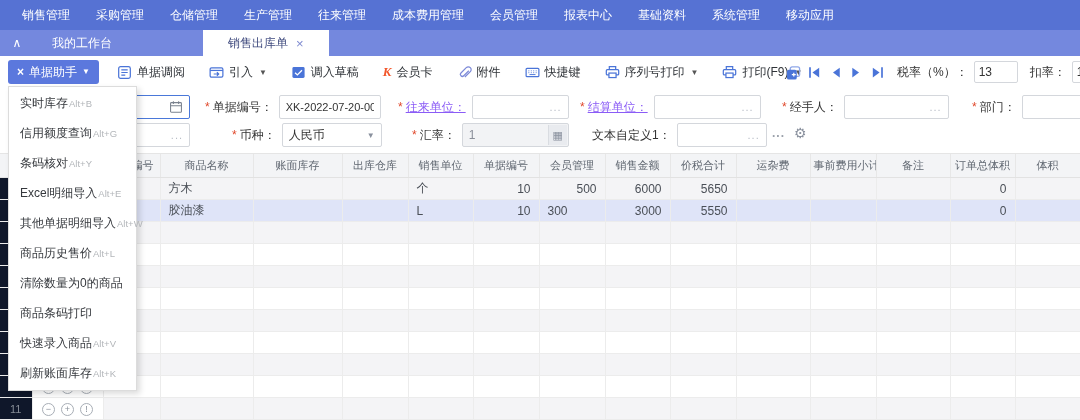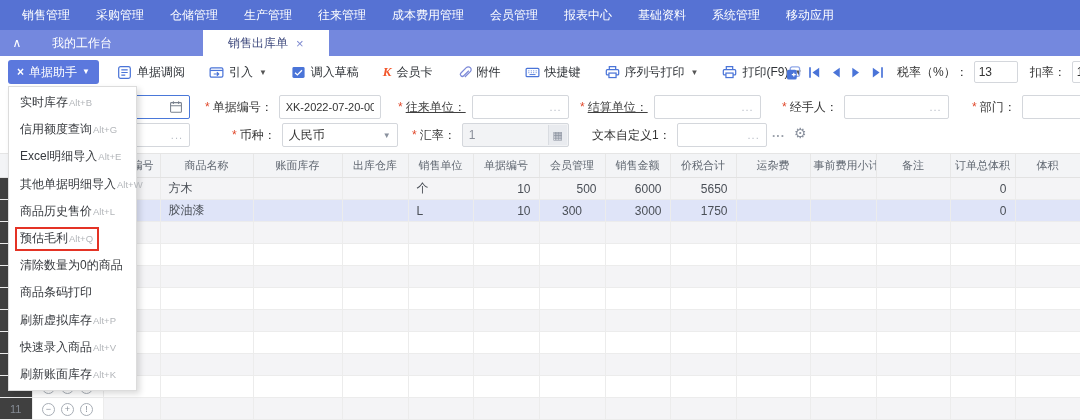--- a/index.html
+++ b/index.html
@@ -36,21 +36,21 @@
   .tb-lab{color:#333;white-space:nowrap;margin-left:6px;}
   .mini-input{width:34px;height:20px;border:1px solid #d4d7dc;border-radius:2px;font-size:12px;color:#333;
               padding:0 4px;display:flex;align-items:center;background:#fff;}
 
   
   .formarea{position:absolute;top:88px;left:0;width:1080px;height:65px;background:#fff;}
   .fg{position:absolute;display:flex;align-items:center;height:26px;}
   .row1{top:6px;} .row2{top:34px;}
   .star{color:#e0492c;margin-right:3px;}
   .flab{color:#333;white-space:nowrap;margin-right:6px;}
-  .flab.link{color:#404040;text-decoration:underline;cursor:pointer;}
+  .flab.link{color:#8b5cf6;text-decoration:underline;cursor:pointer;}
   .ipt{height:24px;border:1px solid #d4d7dc;border-radius:2px;background:#fff;display:flex;align-items:center;
        padding:0 6px;font-size:12px;color:#333;box-sizing:border-box;cursor:text;}
   .ipt .val{flex:1;white-space:nowrap;overflow:hidden;}
   .ipt .dots{color:#b9bec7;font-size:11px;letter-spacing:1px;}
   .ipt.focus{border-color:#4a78d9;}
   .ipt.gray{background:#f2f3f5;color:#8a8f99;position:relative;padding-right:24px;}
   .grid-ic{position:absolute;right:1px;top:1px;bottom:1px;width:18px;background:#e9ebef;display:flex;
            align-items:center;justify-content:center;color:#8a919e;font-size:11px;border-left:1px solid #d9dce1;}
   .sel-arr{color:#8a919e;font-size:8px;}
   .cal{color:#7a828e;display:inline-flex;}
@@ -59,21 +59,21 @@
 
   
   .gridwrap{position:absolute;top:153px;left:0;width:1080px;height:267px;overflow:hidden;border-top:1px solid #e5e5e5;}
   table{border-collapse:collapse;table-layout:fixed;width:1080px;}
   th{height:23px;background:#f3f4f6;border-bottom:1px solid #e2e2e2;border-right:1px solid #e7e7e7;
      font-weight:normal;font-size:11px;color:#5f6670;padding:0 3px;white-space:nowrap;overflow:hidden;text-align:center;}
   td{height:21px;border-bottom:1px solid #ececec;border-right:1px solid #ececec;font-size:12px;color:#4a4f57;
      padding:0 8px;white-space:nowrap;overflow:hidden;background:#fff;}
   tr.alt td{background:#f4f4f6;}
   tr.selected td{background:#dfe4f8;}
-  tr td.c-num{color:#858b94;font-size:11px;text-align:center;padding:0;background:#404040;}
+  tr td.c-num{color:#858b94;font-size:11px;text-align:center;padding:0;background:#0f172a;}
   tr td.c-icons{padding:0;text-align:center;background:#fff;}
   .ric{display:inline-flex;align-items:center;justify-content:center;width:13px;height:13px;
        border:1px solid #a8aeb6;border-radius:50%;color:#8a919b;font-size:9px;line-height:1;margin:0 3px;
        vertical-align:middle;cursor:pointer;box-sizing:border-box;}
 
   
   .menu{position:absolute;left:8px;top:86px;width:129px;height:305px;background:#fff;border:1px solid #dcdcdc;
         box-shadow:3px 3px 6px rgba(0,0,0,0.14);z-index:50;display:flex;flex-direction:column;
         padding:2px 0;box-sizing:border-box;}
   .mi{flex:1;display:flex;align-items:center;padding-left:11px;cursor:pointer;}
@@ -287,21 +287,21 @@
 
     <div class="fg row2" style="left:35px">
       <div class="ipt" style="width:155px">
         <span class="val"></span>
           <span class="dots">...</span>
       </div>
     </div>
     <div class="fg row2" style="left:232px">
       <span class="star">*</span>
       <span class="flab">币种：</span>
-      <div class="ipt" style="width:116px">
+      <div class="ipt" style="width:100px">
         <span class="val">人民币</span>
           <span class="sel-arr">▼</span>
       </div>
     </div>
     <div class="fg row2" style="left:412px">
       <span class="star">*</span>
       <span class="flab">汇率：</span>
       <div class="ipt gray" style="width:107px">
         <span class="val">1</span>
         <span class="grid-ic">▦</span>
@@ -379,23 +379,23 @@
           </tr>
           <tr class="selected">
             <td class="c-num">2</td>
             <td class="c-icons"><span class="ric">−</span><span class="ric">+</span><span class="ric">!</span></td>
             <td style="text-align: center;"></td>
             <td style="text-align: left;">胶油漆</td>
             <td style="text-align: right;"></td>
             <td style="text-align: left;"></td>
             <td style="text-align: left;">L</td>
             <td style="text-align: right;">10</td>
-            <td style="text-align: center;">300</td>
+            <td style="text-align: left;">300</td>
             <td style="text-align: right;">3000</td>
-            <td style="text-align: right;">1750</td>
+            <td style="text-align: right;">5550</td>
             <td style="text-align: right;"></td>
             <td style="text-align: right;"></td>
             <td style="text-align: left;"></td>
             <td style="text-align: right;">0</td>
             <td style="text-align: right;"></td>
           </tr>
           <tr class="alt">
             <td class="c-num">3</td>
             <td class="c-icons"><span class="ric">−</span><span class="ric">+</span><span class="ric">!</span></td>
             <td style="text-align: center;"></td>
@@ -569,56 +569,50 @@
         </span>
       </div>
       <div class="mi">
         <span class="inner">
           <span class="lab">信用额度查询</span>
           <span class="sc">Alt+G</span>
         </span>
       </div>
       <div class="mi">
         <span class="inner">
+          <span class="lab">条码核对</span>
+          <span class="sc">Alt+Y</span>
+        </span>
+      </div>
+      <div class="mi">
+        <span class="inner">
           <span class="lab">Excel明细导入</span>
           <span class="sc">Alt+E</span>
         </span>
       </div>
       <div class="mi">
         <span class="inner">
           <span class="lab">其他单据明细导入</span>
           <span class="sc">Alt+W</span>
         </span>
       </div>
       <div class="mi">
         <span class="inner">
           <span class="lab">商品历史售价</span>
           <span class="sc">Alt+L</span>
         </span>
       </div>
-      <div class="mi highlighted">
-        <span class="inner">
-          <span class="lab">预估毛利</span>
-          <span class="sc">Alt+Q</span>
-        </span>
-      </div>
       <div class="mi">
         <span class="inner">
           <span class="lab">清除数量为0的商品</span>
         </span>
       </div>
       <div class="mi">
         <span class="inner">
           <span class="lab">商品条码打印</span>
-        </span>
-      </div>
-      <div class="mi">
-        <span class="inner">
-          <span class="lab">刷新虚拟库存</span>
-          <span class="sc">Alt+P</span>
         </span>
       </div>
       <div class="mi">
         <span class="inner">
           <span class="lab">快速录入商品</span>
           <span class="sc">Alt+V</span>
         </span>
       </div>
       <div class="mi">
         <span class="inner">

